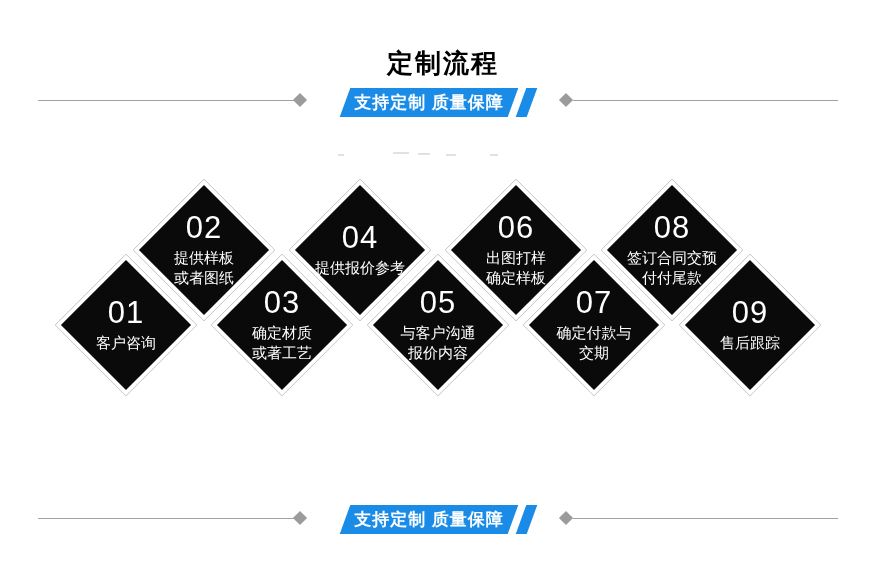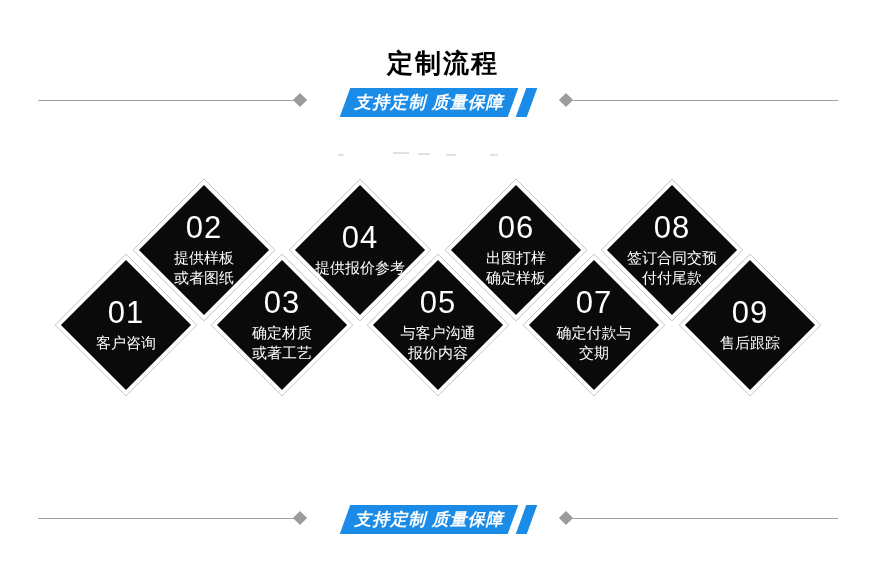--- a/index.html
+++ b/index.html
@@ -19,21 +19,21 @@
   .section-title{
     position:absolute;left:0;width:100%;text-align:center;
     font-size:26px;font-weight:700;color:var(--title-black,#000);
     letter-spacing:2px;line-height:30px;padding-left:8px;
   }
   .deco-line{position:absolute;height:1px;background:var(--line-gray,#a0a0a0);}
   .deco-marker{
     position:absolute;width:10px;height:10px;background:var(--marker-gray,#9b9b9b);
     transform:rotate(45deg);
   }
-  .banner{position:absolute;width:200px;height:16px;font-style:italic;}
+  .banner{position:absolute;width:200px;height:16px;}
   .banner-main{
     position:absolute;left:6px;top:0;width:168px;height:29px;
     background:var(--banner-blue,#1a8ce8);transform:skewX(-20deg);
   }
   .banner-tip{
     position:absolute;left:182px;top:0;width:11px;height:29px;
     background:var(--banner-blue,#1a8ce8);transform:skewX(-20deg);
   }
   .banner-text{
     position:absolute;left:0;top:0;width:180px;height:29px;z-index:2;

